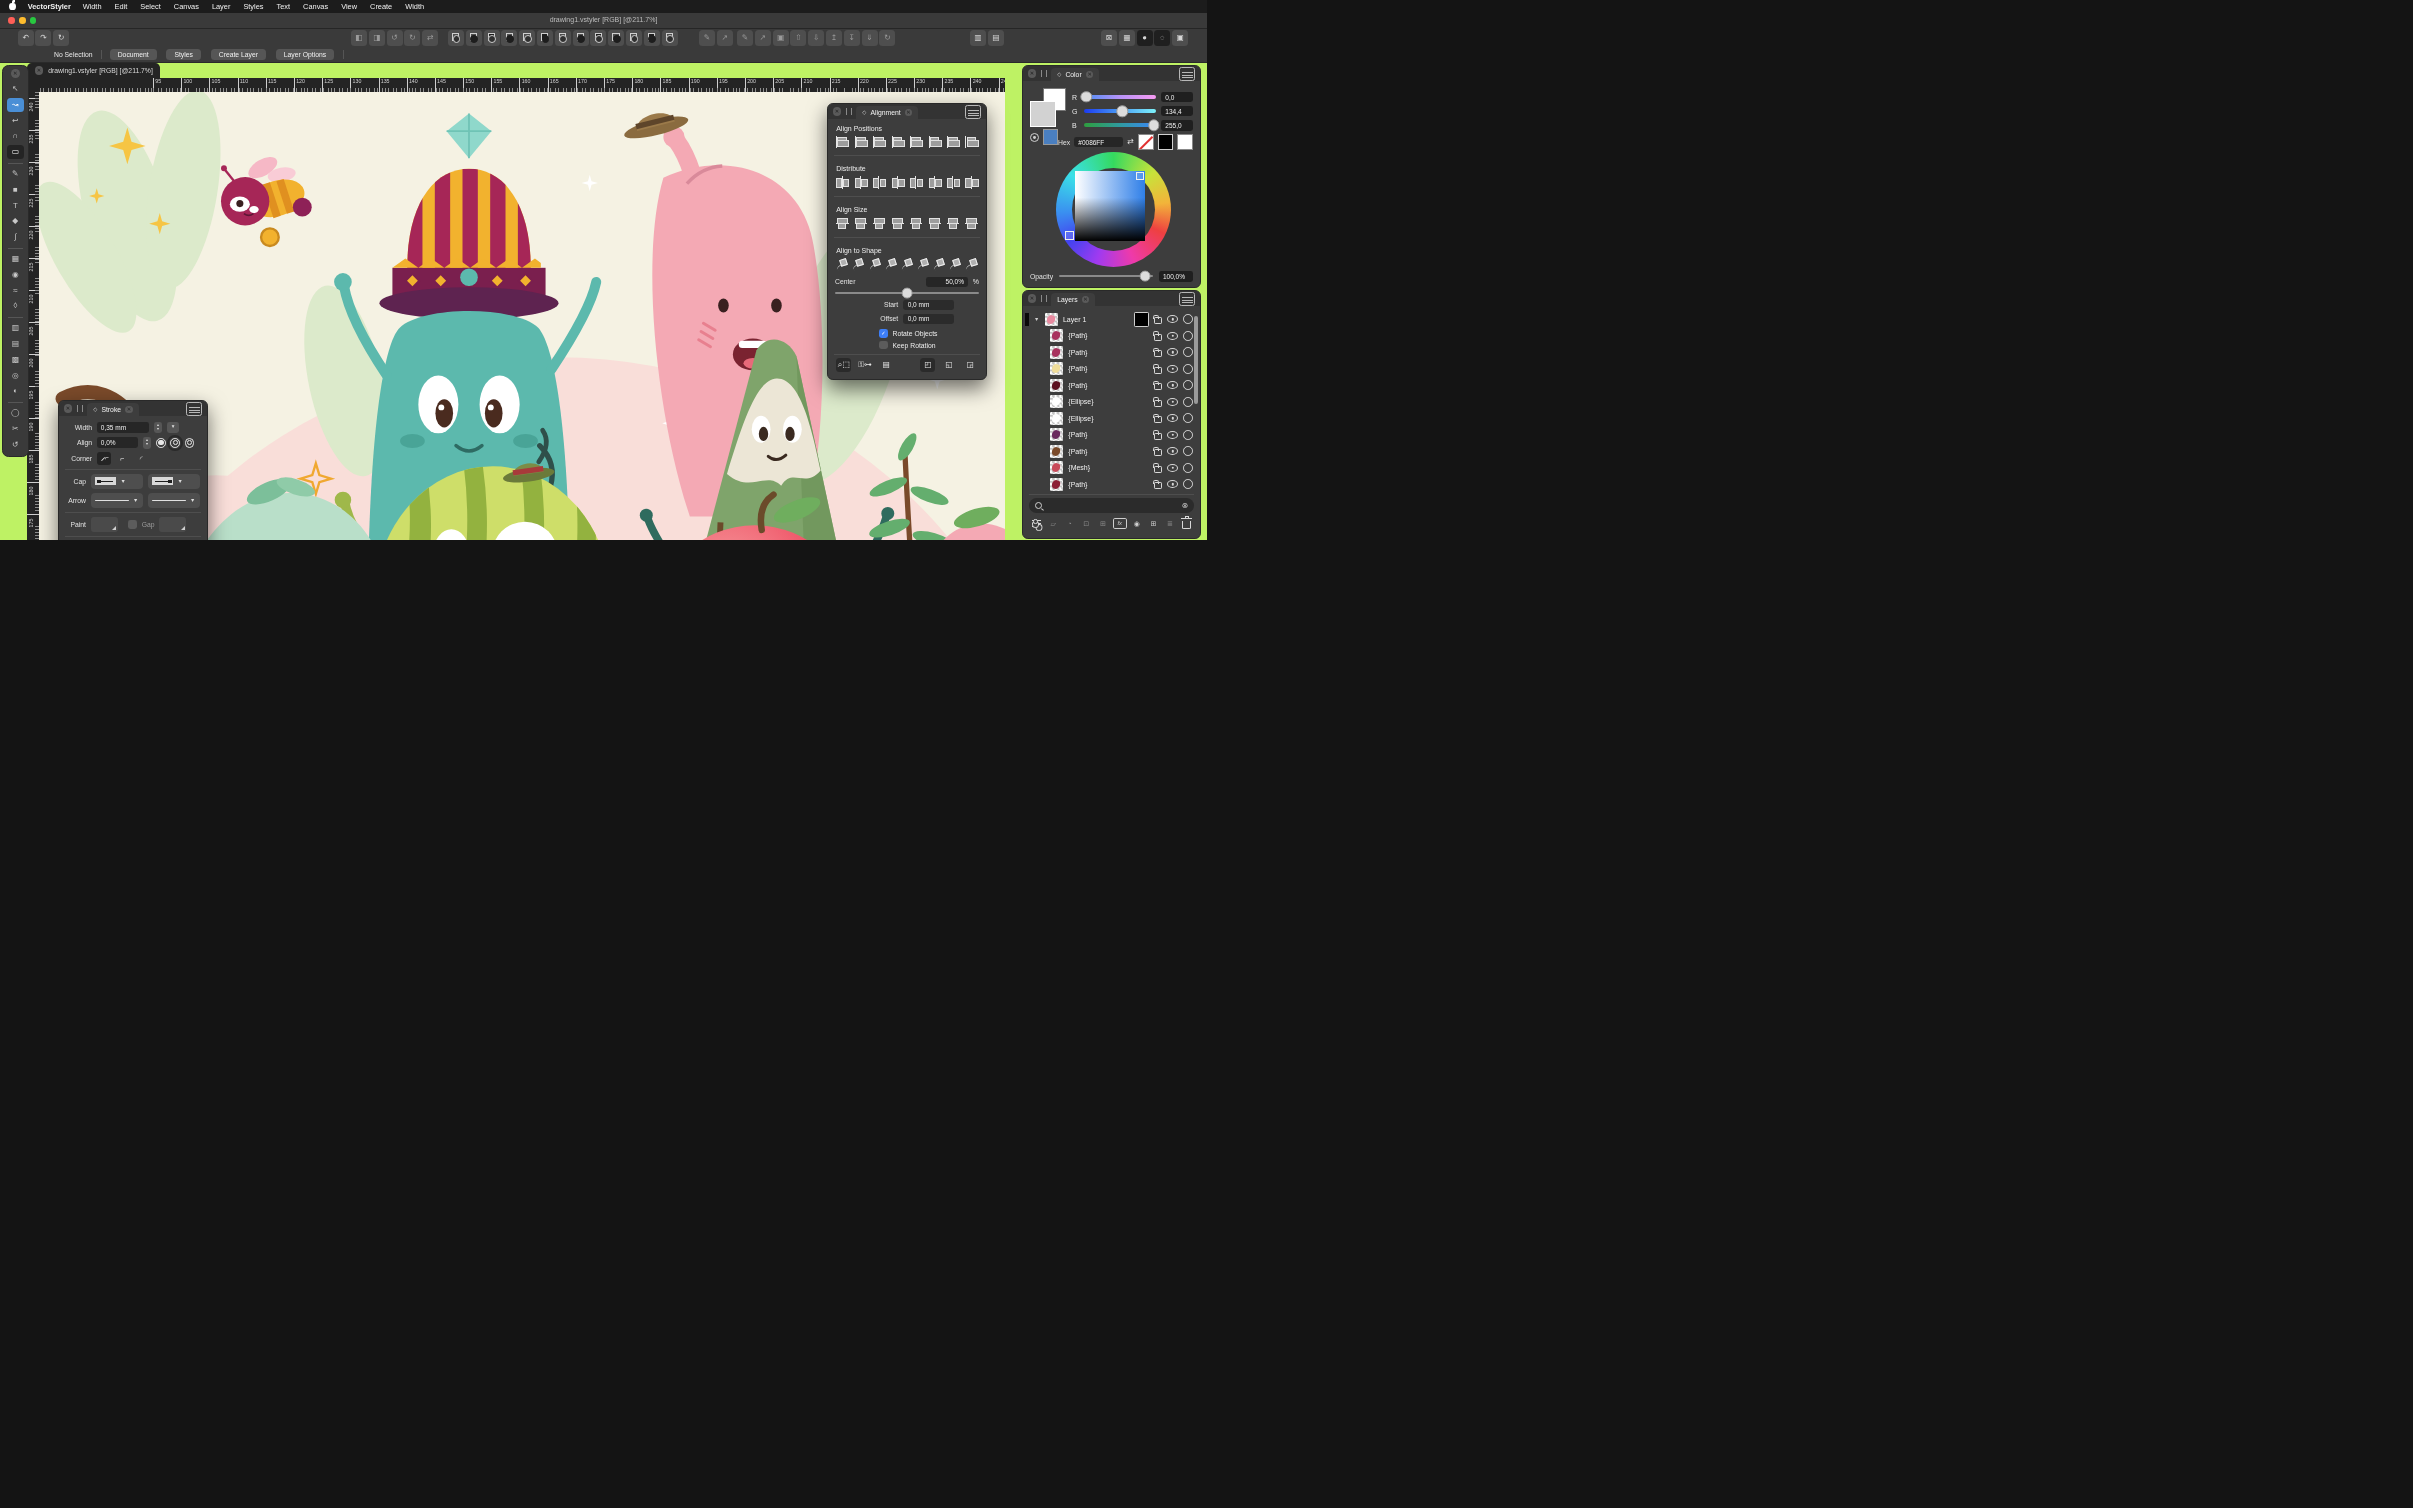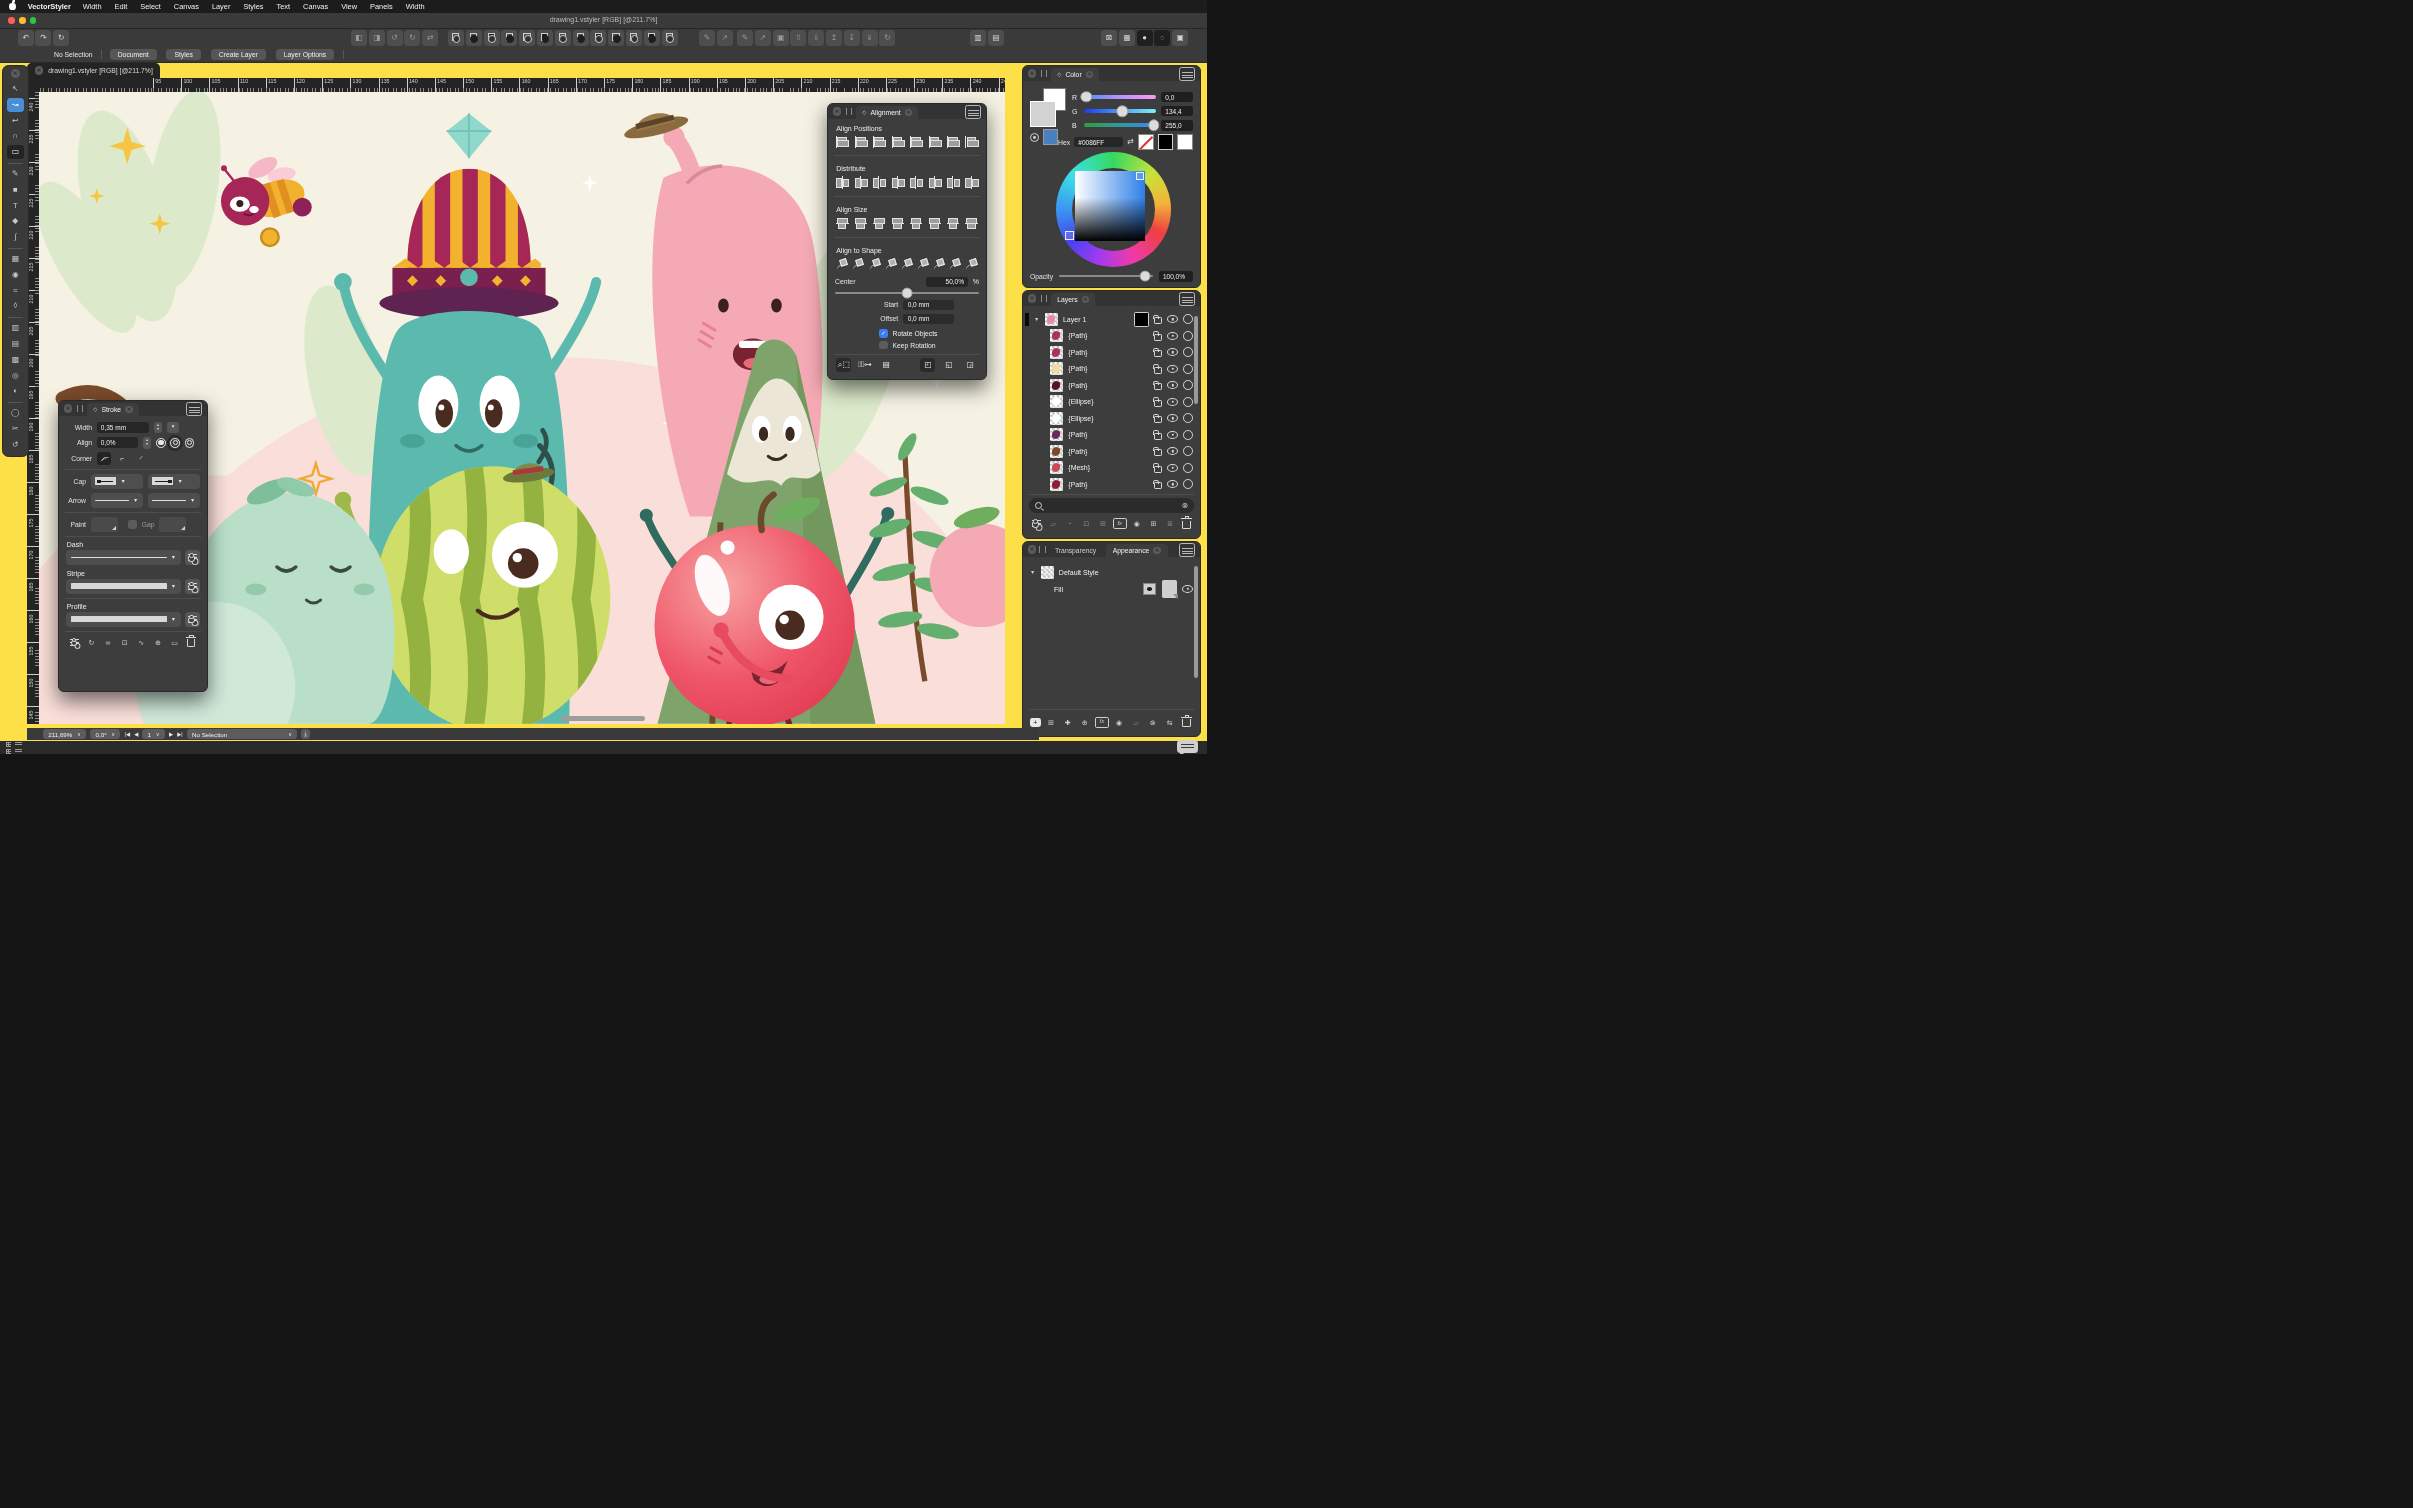--- a/index.html
+++ b/index.html
@@ -1,16 +1,16 @@
 <!DOCTYPE html>
 <html style="font-size:9.4px"><head>
 <meta charset="utf-8">
 <style>
   html,body{margin:0;padding:0;background:#141414;font-family:"Liberation Sans",sans-serif}
-  .screen{position:relative;width:1207px;height:754px;background:#fde047;overflow:hidden;color:#ddd;font-size:7px}
+  .screen{position:relative;width:1207px;height:540px;background:#bef264;overflow:hidden;color:#ddd;font-size:7px}
   
   .g{display:inline-flex;align-items:center;justify-content:center;line-height:1}
   .g::before{content:attr(data-g)}
   
   .menubar{position:absolute;top:0;left:0;right:0;height:13px;background:#1c1c1c;display:flex;align-items:center;gap:11.8px;padding:0 9.4px;font-size:7.4px;color:#f0f0f0;z-index:30}
   .apple{width:6.5px;height:7.7px;background:#fff;border-radius:45% 45% 48% 48%;position:relative}
   .apple::before{content:'';position:absolute;top:-2.4px;left:2.9px;width:2.4px;height:2.9px;background:#fff;border-radius:60% 0 60% 0}
   .menubar .app{font-weight:bold}
   .menubar span{white-space:nowrap}
   
@@ -186,21 +186,21 @@
     <div style="display:flex;gap:13px">
         <span>Width</span>
         <span>Edit</span>
         <span>Select</span>
         <span>Canvas</span>
         <span>Layer</span>
         <span>Styles</span>
         <span>Text</span>
         <span>Canvas</span>
         <span>View</span>
-        <span>Panels</span>
+        <span>Create</span>
         <span>Width</span>
       </div>
   </div>
 
   <div class="titlebar">
     <span class="tl" style="left:8.2px;background:#ff5f57"></span>
     <span class="tl" style="left:19px;background:#febc2e"></span>
     <span class="tl" style="left:29.5px;background:#28c840"></span>
     <div class="title">drawing1.vstyler [RGB] [@211.7%]</div>
   </div>

